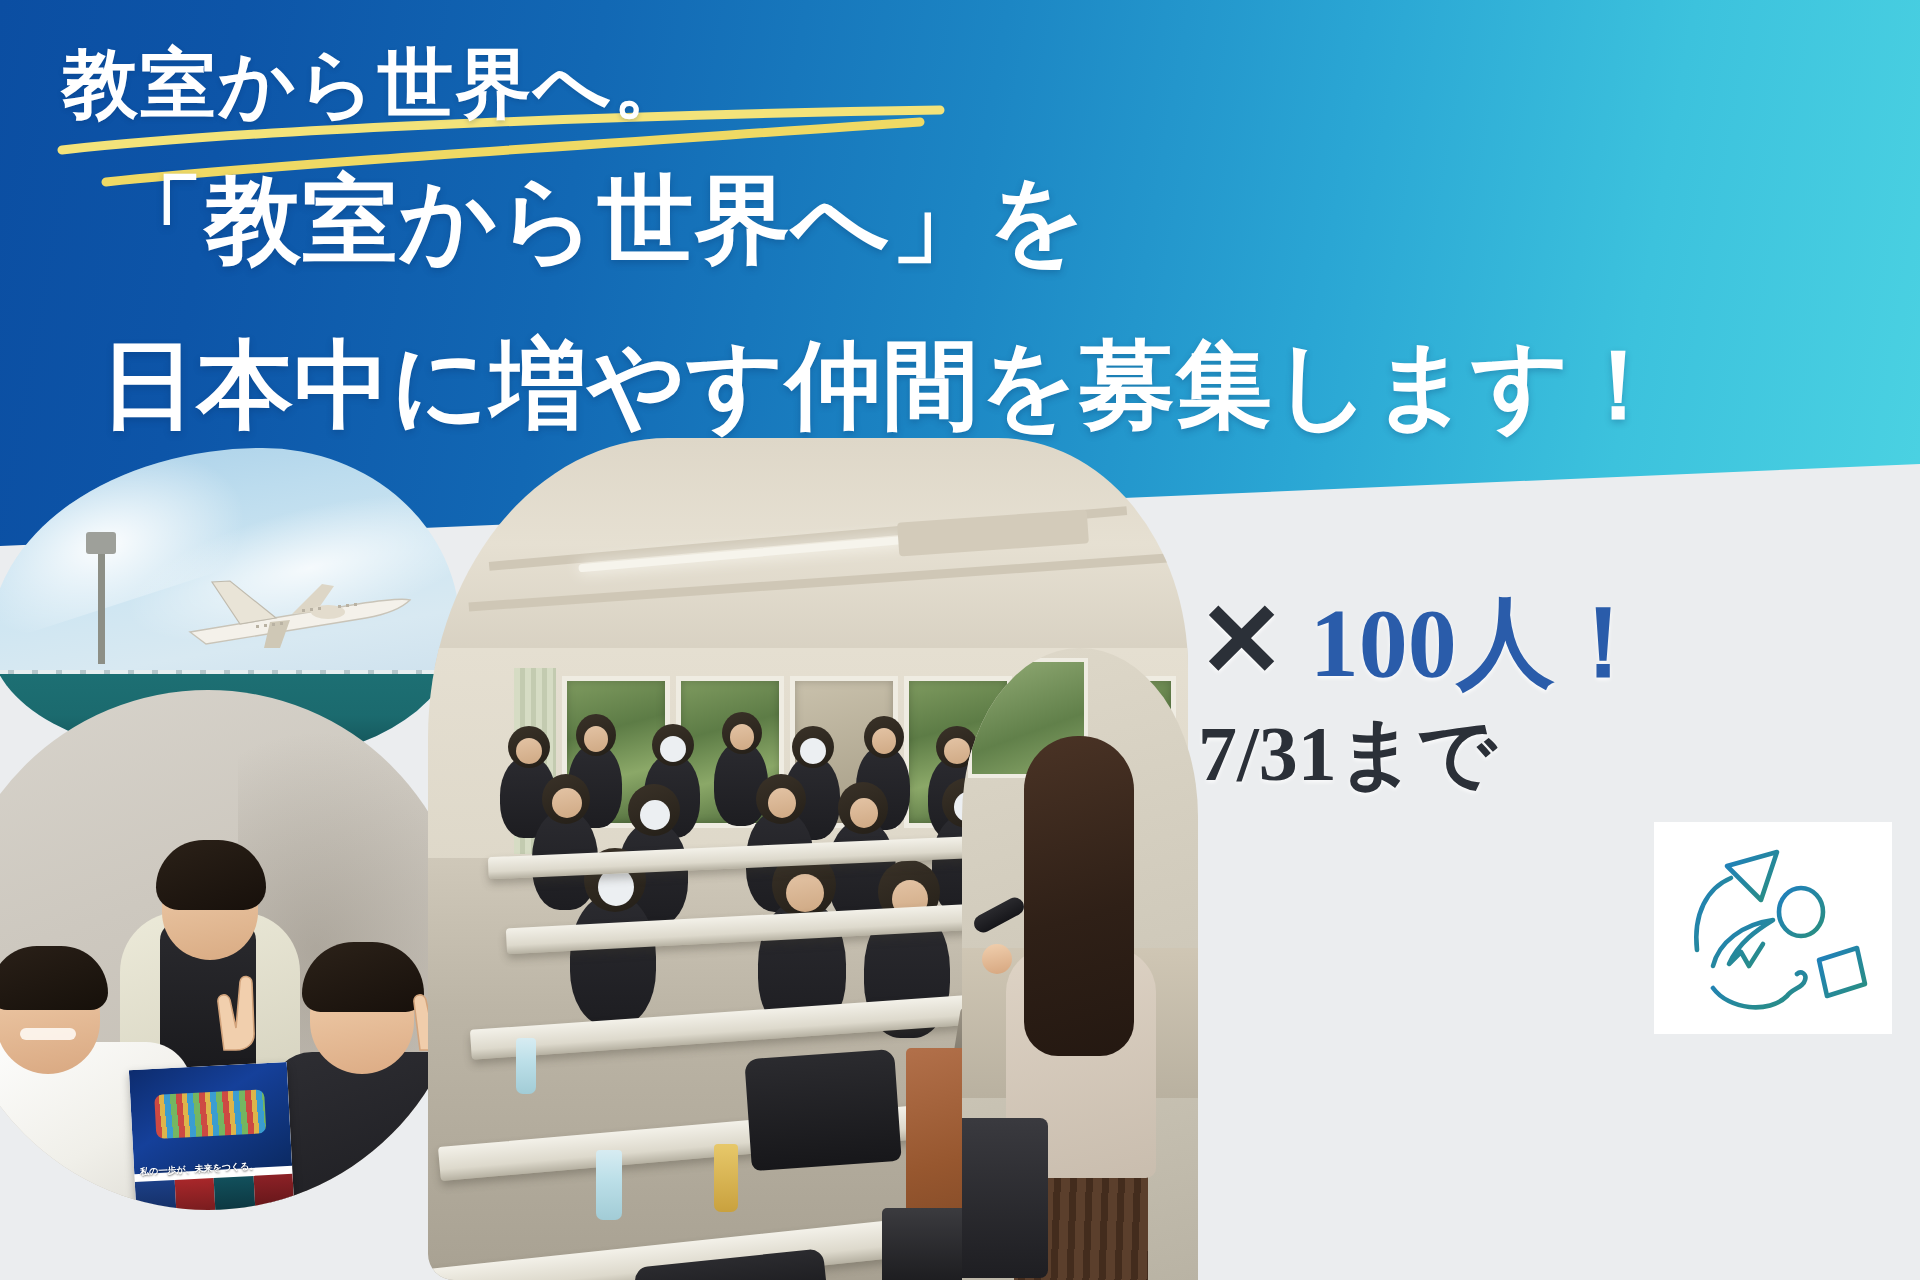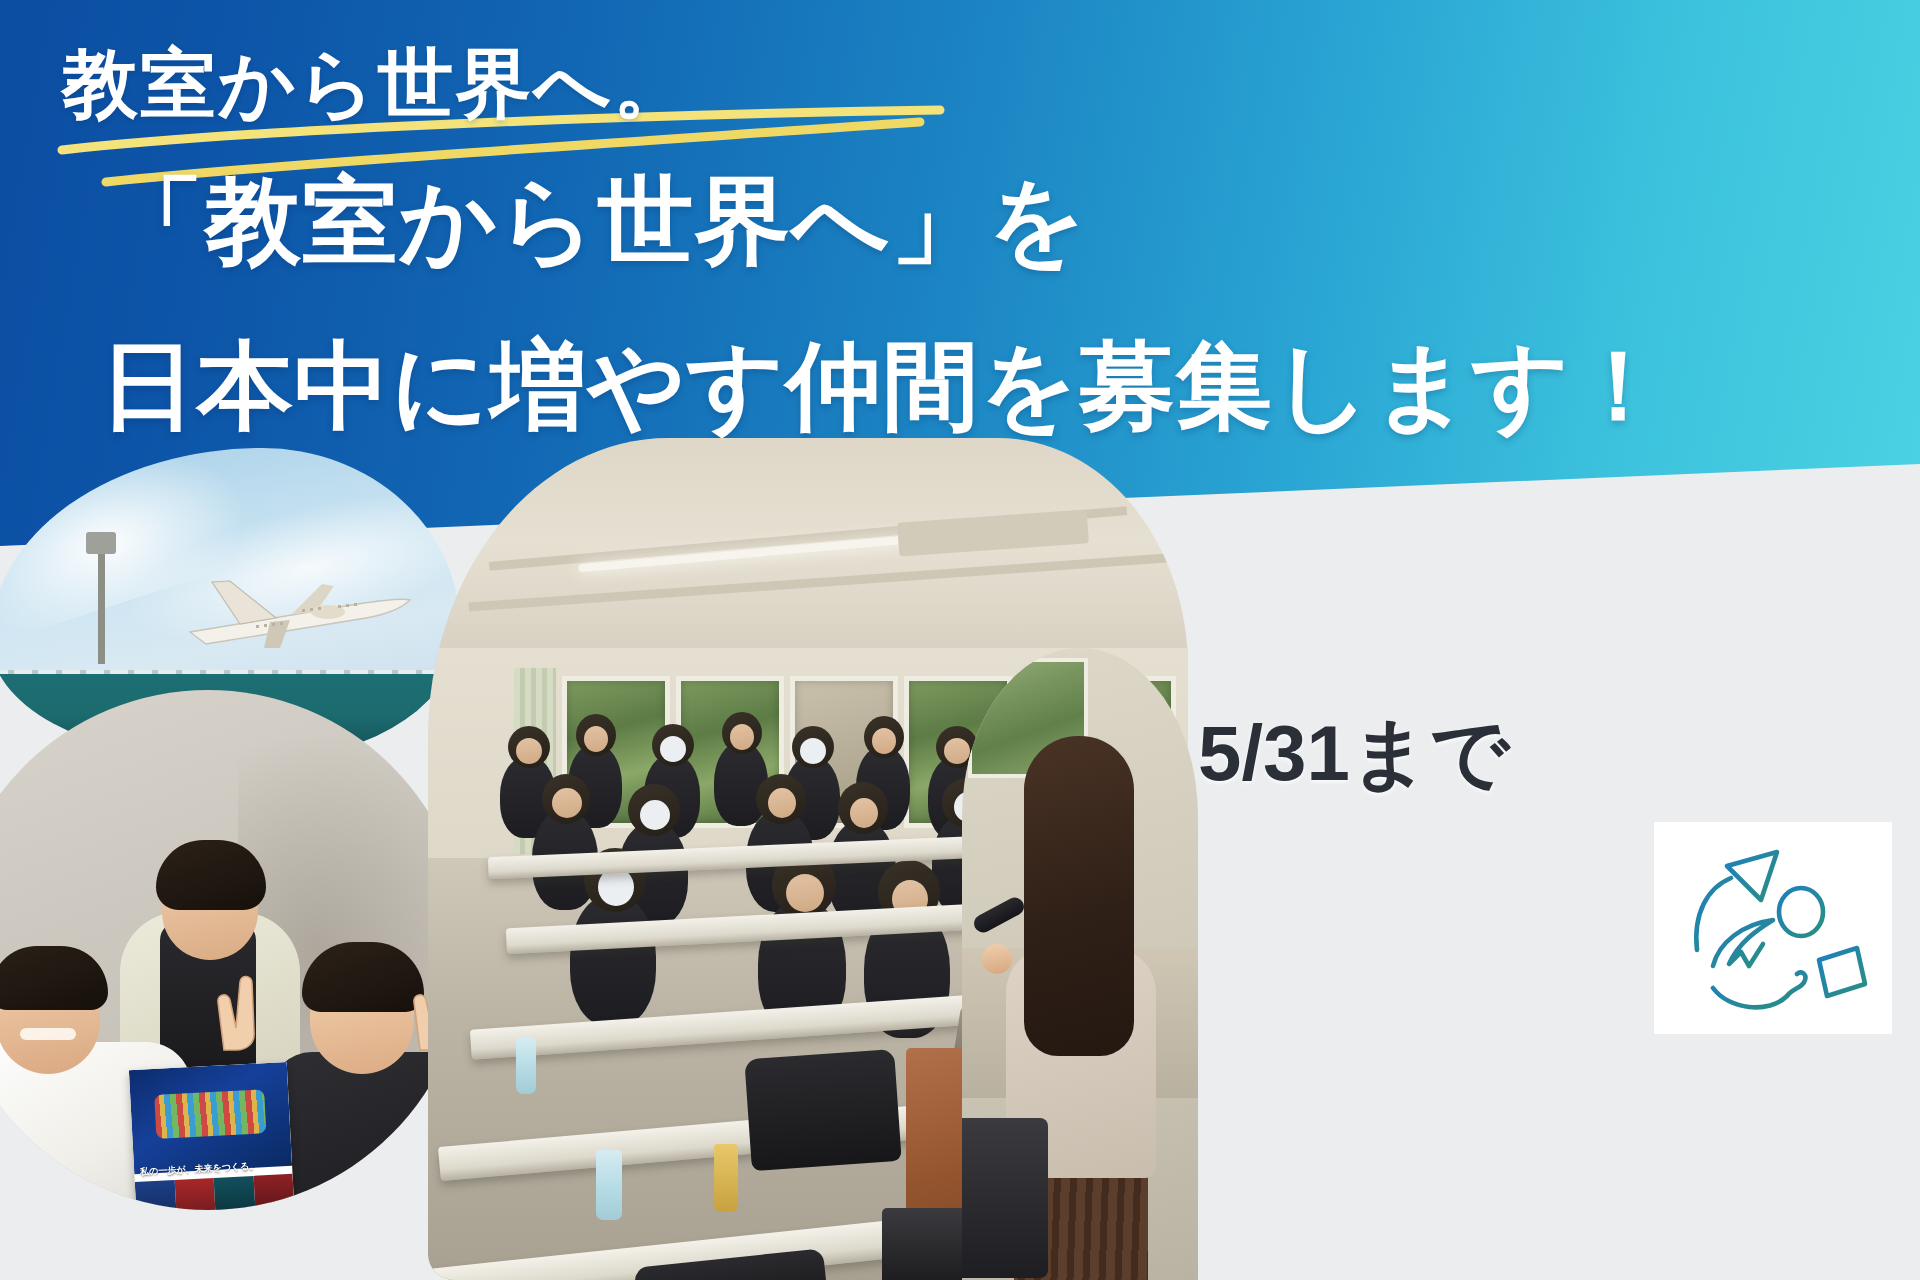--- a/index.html
+++ b/index.html
@@ -2,21 +2,21 @@
 <html><head>
 <meta charset="utf-8">
 <style>
   * { margin:0; padding:0; box-sizing:border-box; }
   html,body { width:1920px; height:1280px; overflow:hidden; }
   body {
     font-family:"Liberation Sans","DejaVu Sans",sans-serif;
     background:#ebedef;
     position:relative;
   }
-  #stage { position:absolute; inset:0; width:1920px; height:1280px; overflow:hidden; background:#ebedef; }
+  #stage { position:absolute; inset:0; width:1920px; height:1280px; overflow:hidden; background:#ebedef;font-family:Liberation Serif, serif; }
 
   
   .banner {
     position:absolute; left:0; top:0; width:1920px; height:560px;
     background:linear-gradient(100deg,
       #0b4ea2 0%, #0d55a8 12%, #1268b4 30%,
       #1c86c4 50%, #2aa6d4 68%, #3cc2dd 84%, #4bd2e2 100%);
     clip-path:polygon(0 0, 1920px 0, 1920px 464px, 0 546px);
     -webkit-clip-path:polygon(0 0, 1920px 0, 1920px 464px, 0 546px);
   }
@@ -376,22 +376,26 @@
     <div class="te-hair"></div>
     <div style="position:absolute;left:10px;top:258px;width:54px;height:18px;border-radius:9px;
                 background:linear-gradient(#2a2a2e,#16161a);transform:rotate(-28deg)"></div>
     <div style="position:absolute;left:20px;top:296px;width:30px;height:30px;border-radius:15px;
                 background:linear-gradient(170deg,#f0cfae,#d6a67f)"></div>
     <div style="position:absolute;left:-10px;top:470px;width:96px;height:160px;
                 background:linear-gradient(#3a3a3f,#1e1e22);border-radius:8px"></div>
   </div>
 
 
-
-  <div class="deadline">5/31まで</div>
+  <div class="mult-line">
+    <span class="xmark">✕</span>
+    <span>100人！</span>
+  </div>
+
+  <div class="deadline">7/31まで</div>
 
   <div class="logo-box">
     <svg class="logo-svg" viewBox="0 0 200 180" fill="none">
       <defs>
         <linearGradient id="lg" x1="0" y1="0" x2="1" y2="1">
           <stop offset="0" stop-color="#1f7fc0"></stop>
           <stop offset="1" stop-color="#2a8f7e"></stop>
         </linearGradient>
       </defs>
       <g stroke="url(#lg)" stroke-width="4.6" stroke-linecap="round" stroke-linejoin="round" fill="none">

